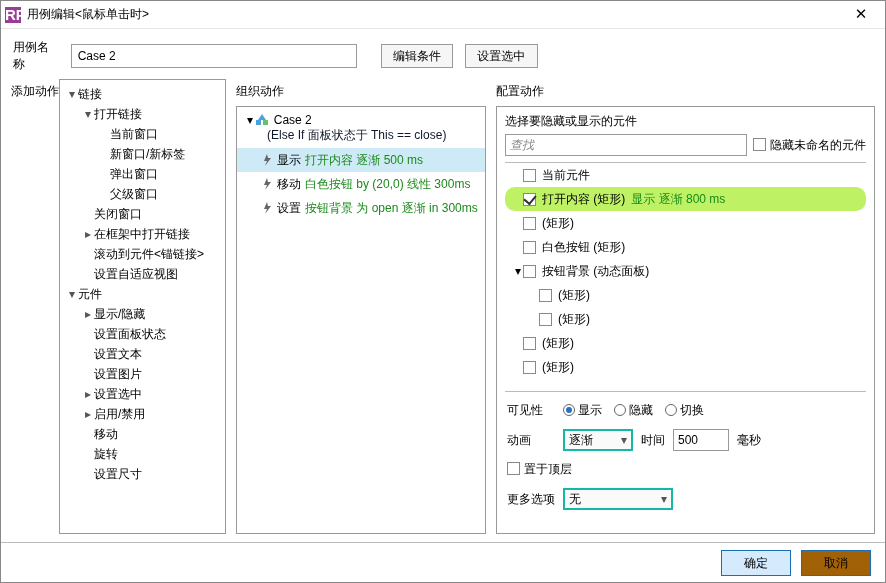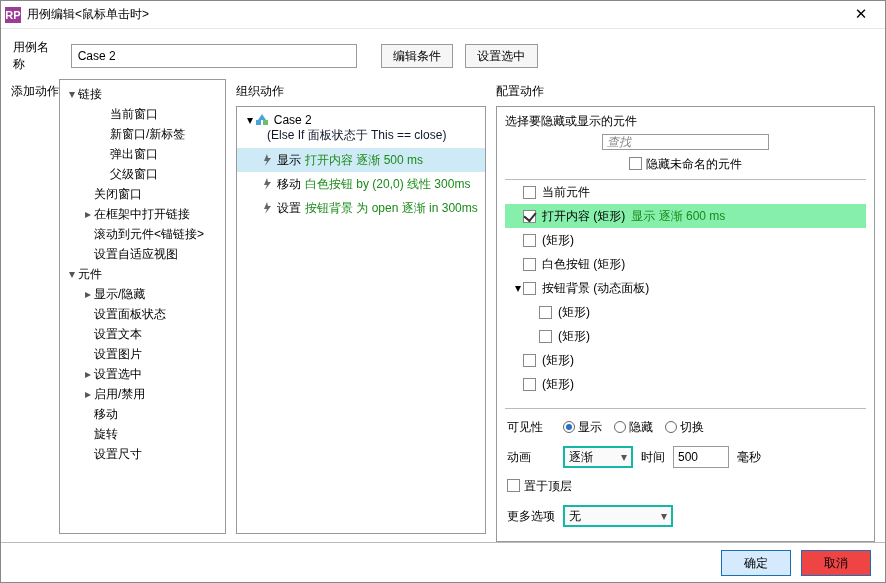--- a/index.html
+++ b/index.html
@@ -1,18 +1,18 @@
 <!DOCTYPE html>
 <html><head>
 <meta charset="utf-8">
 <style>
 * { box-sizing: border-box; font-family: "Microsoft YaHei", "Segoe UI", sans-serif; font-size: 12px; }
 body { margin: 0; background: #fff; width: 886px; height: 583px; border: 1px solid #888; display: flex; flex-direction: column; }
 .titlebar { height: 28px; background: #fff; border-bottom: 1px solid #e6e6e6; display: flex; align-items: center; padding: 0 4px; }
-.titlebar .app-icon { width: 16px; height: 16px; background: #9b3d97; color: #fff; font-size: 11px; line-height: 16px; text-align: center; margin-right: 6px; font-weight: bold; }
+.titlebar .app-icon { width: 16px; height: 16px; background: #9b3d97; color: #fff; font-size: 15px; line-height: 16px; text-align: center; margin-right: 6px; font-weight: bold; }
 .titlebar .title { flex: 1; }
 .titlebar .close { width: 40px; height: 26px; text-align: center; font-size: 15px; cursor: pointer; line-height: 24px; }
 .name-row { padding: 10px 12px 6px; display: flex; align-items: center; gap: 12px; }
 .name-row input[type=text] { width: 300px; height: 24px; padding: 0 6px; border: 1px solid #999; }
 .name-row .btn { width: 76px; height: 24px; border: 1px solid #999; background: #f6f6f6; text-align: center; line-height: 22px; cursor: pointer; }
 .cols { flex: 1; display: flex; padding: 0 10px 8px; gap: 10px; overflow: hidden; }
 .col-head { padding: 4px 0 6px; }
 .panel { border: 1px solid #999; background: #fff; overflow: auto; }
 .col1 { width: 215px; display: flex; flex-direction: row; }
 .col1 .panel { flex: 1; }
@@ -31,41 +31,41 @@
 .case-icon svg { vertical-align: -2px; }
 .case-cond { padding: 0 6px 4px 30px; color: #0f172a; }
 .act-row { display:flex; align-items:center; padding: 2px 4px 2px 24px; line-height: 20px; }
 .act-row.sel { background: #cfeaf7; }
 .bolt { width:14px; display:inline-block; text-align:center; }
 .bolt svg { vertical-align:-2px; }
 .act-label { margin: 0 4px 0 2px; }
 .act-detail { color: #1a8a1a; }
 .cfg { flex:1; display:flex; flex-direction:column; border:1px solid #999; }
 .cfg-head { padding: 6px 8px 4px; }
-.cfg-search-row { display:flex; align-items:center; padding: 0 8px 6px; gap:6px;flex-direction:column; }
+.cfg-search-row { display:flex; align-items:center; padding: 0 8px 6px; gap:6px; }
 .cfg-search-row input { flex:1; height:22px; border:1px solid #999; padding:0 4px; color:#888; font-style:italic; }
 .chk { display:inline-block; width:13px; height:13px; border:1px solid #888; background:#fff; vertical-align:-2px; margin-right:4px; }
 .chk.on { background:#fff; position:relative; }
 .chk.on:after { content:""; position:absolute; left:2px; top:-1px; width:6px; height:9px; border-right:2px solid #333; border-bottom:2px solid #333; transform:rotate(40deg); }
 .wlist { flex: 0 0 230px; border-top:1px solid #bbb; border-bottom:1px solid #bbb; overflow:auto; margin:0 8px; }
 .wrow { display:flex; align-items:center; padding:2px 4px; line-height:20px; }
-.wrow.sel { background:#86efac; }
+.wrow.sel { background:#bef264;border-radius:10px; }
 .wrow .indent { display:inline-block; }
 .wrow .wlabel { margin-left:2px; }
 .wrow .wstate { color:#1a8a1a; margin-left:6px; }
 .props { padding: 10px 10px 4px; }
 .prow { display:flex; align-items:center; margin-bottom:10px; gap:8px; }
 .plabel { width:48px; }
 .radio { display:inline-block; width:12px; height:12px; border:1px solid #666; border-radius:50%; vertical-align:-2px; margin-right:3px; position:relative; }
 .radio.on:after { content:""; position:absolute; left:2px; top:2px; width:6px; height:6px; background:#2a6fc9; border-radius:50%; }
 .sel-box { height:22px; border:2px solid #14b8a6; background:#fafafa; display:inline-flex; align-items:center; padding:0 4px; }
 .sel-box .dd { margin-left:auto; padding-left:6px; color:#555; }
 .num-box { width:56px; height:22px; border:1px solid #999; padding:0 4px; }
 .footer { height:40px; border-top:1px solid #bbb; display:flex; align-items:center; justify-content:flex-end; padding:0 14px; gap:10px; }
-.footer .fbtn { width:70px; height:26px; border:1px solid #1a6fb8; background:#ef4444; text-align:center; line-height:24px; cursor:pointer; }
+.footer .fbtn { width:70px; height:26px; border:1px solid #1a6fb8; background:#a16207; text-align:center; line-height:24px; cursor:pointer; }
 .footer .fbtn.primary { background:#d6eafd; }
 </style>
 </head>
 <body>
 
 <div class="titlebar">
   <div class="app-icon">RP</div>
   <div class="title">用例编辑&lt;鼠标单击时&gt;</div>
   <div class="close">✕</div>
 </div>
@@ -79,20 +79,21 @@
   <div style="width:340px"></div>
 </div>
 
 <div class="cols">
 
   <div class="col1">
     <div class="col-head">添加动作</div>
     <div class="panel">
         <div class="tree" id="tree">
           <div class="node lv0"><span class="caret">▾</span><span>链接</span></div>
+          <div class="node lv1"><span class="caret">▾</span><span>打开链接</span></div>
           <div class="node lv2"><span class="caret"></span><span>当前窗口</span></div>
           <div class="node lv2"><span class="caret"></span><span>新窗口/新标签</span></div>
           <div class="node lv2"><span class="caret"></span><span>弹出窗口</span></div>
           <div class="node lv2"><span class="caret"></span><span>父级窗口</span></div>
           <div class="node lv1"><span class="caret"></span><span>关闭窗口</span></div>
           <div class="node lv1"><span class="caret">▸</span><span>在框架中打开链接</span></div>
           <div class="node lv1"><span class="caret"></span><span>滚动到元件&lt;锚链接&gt;</span></div>
           <div class="node lv1"><span class="caret"></span><span>设置自适应视图</span></div>
           <div class="node lv0"><span class="caret">▾</span><span>元件</span></div>
           <div class="node lv1"><span class="caret">▸</span><span>显示/隐藏</span></div>
@@ -160,21 +161,21 @@
       <div class="wlist" id="wlist">
           <div class="wrow">
             <span class="indent" style="width:14px;text-align:right;padding-right:2px"></span>
             <span class="chk"></span>
             <span class="wlabel">当前元件</span>
           </div>
           <div class="wrow sel">
             <span class="indent" style="width:14px;text-align:right;padding-right:2px"></span>
             <span class="chk on"></span>
             <span class="wlabel">打开内容 (矩形)</span>
-            <span class="wstate">显示 逐渐 600 ms</span>
+            <span class="wstate">显示 逐渐 800 ms</span>
           </div>
           <div class="wrow">
             <span class="indent" style="width:14px;text-align:right;padding-right:2px"></span>
             <span class="chk"></span>
             <span class="wlabel">(矩形)</span>
           </div>
           <div class="wrow">
             <span class="indent" style="width:14px;text-align:right;padding-right:2px"></span>
             <span class="chk"></span>
             <span class="wlabel">白色按钮 (矩形)</span>

